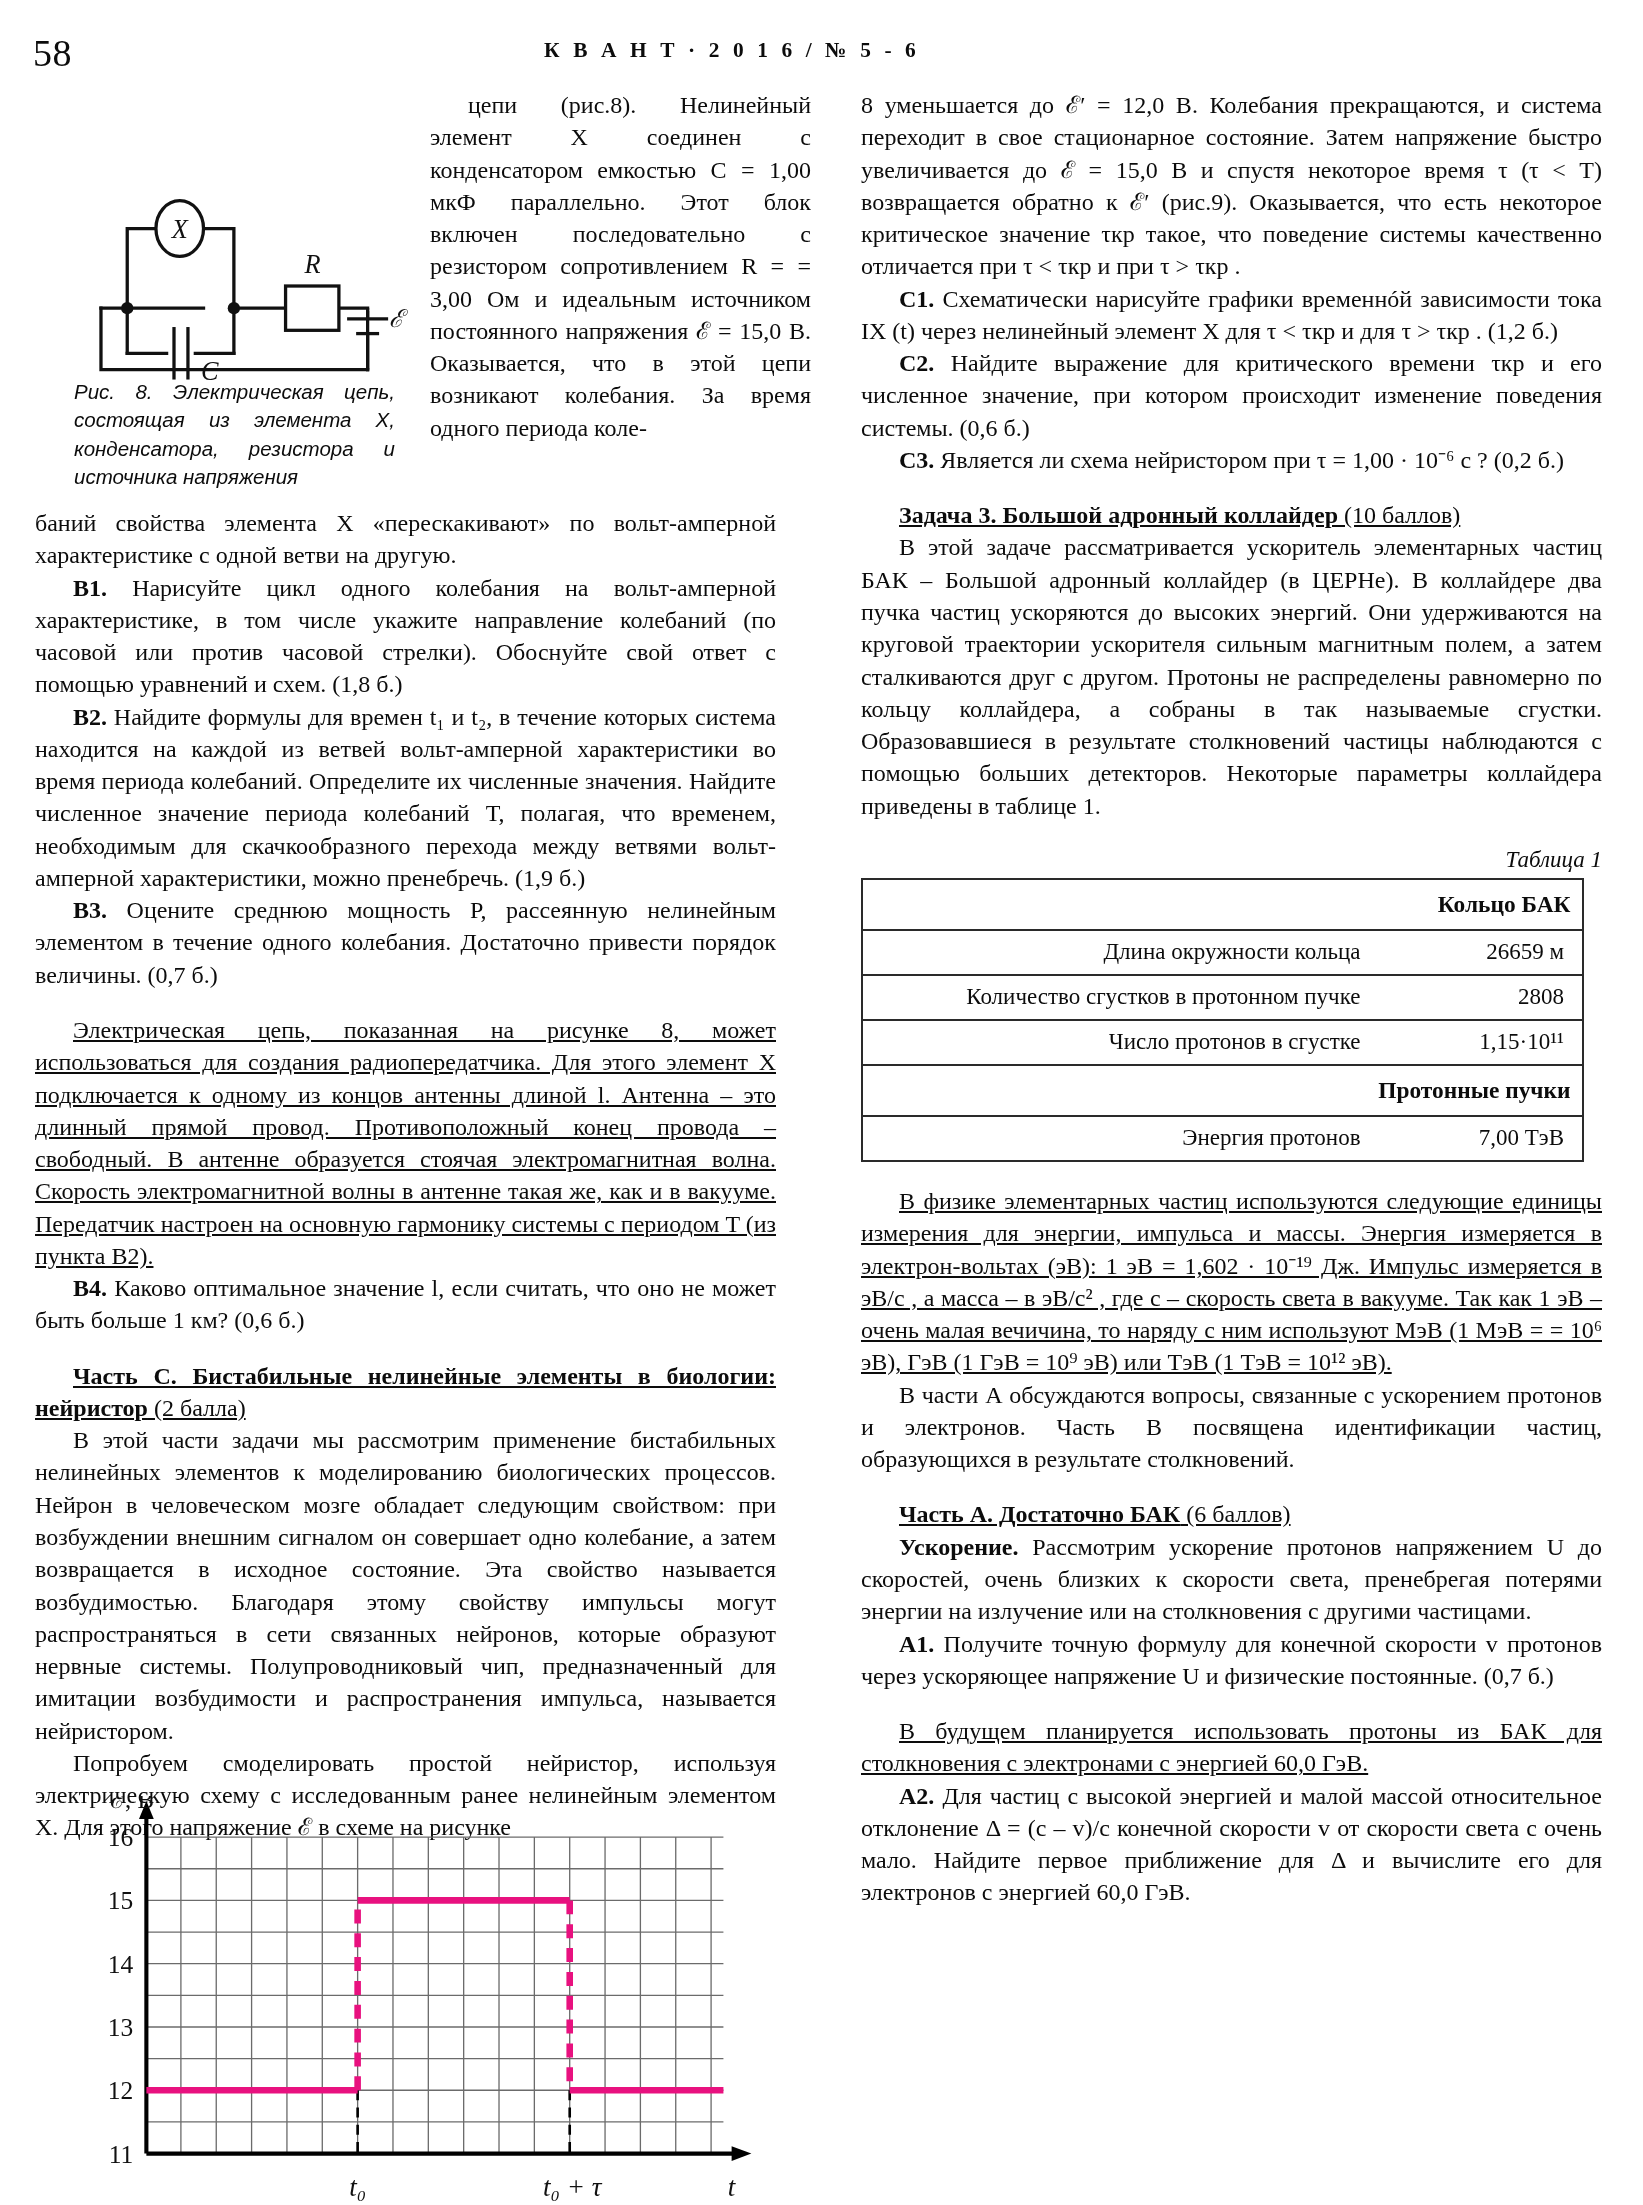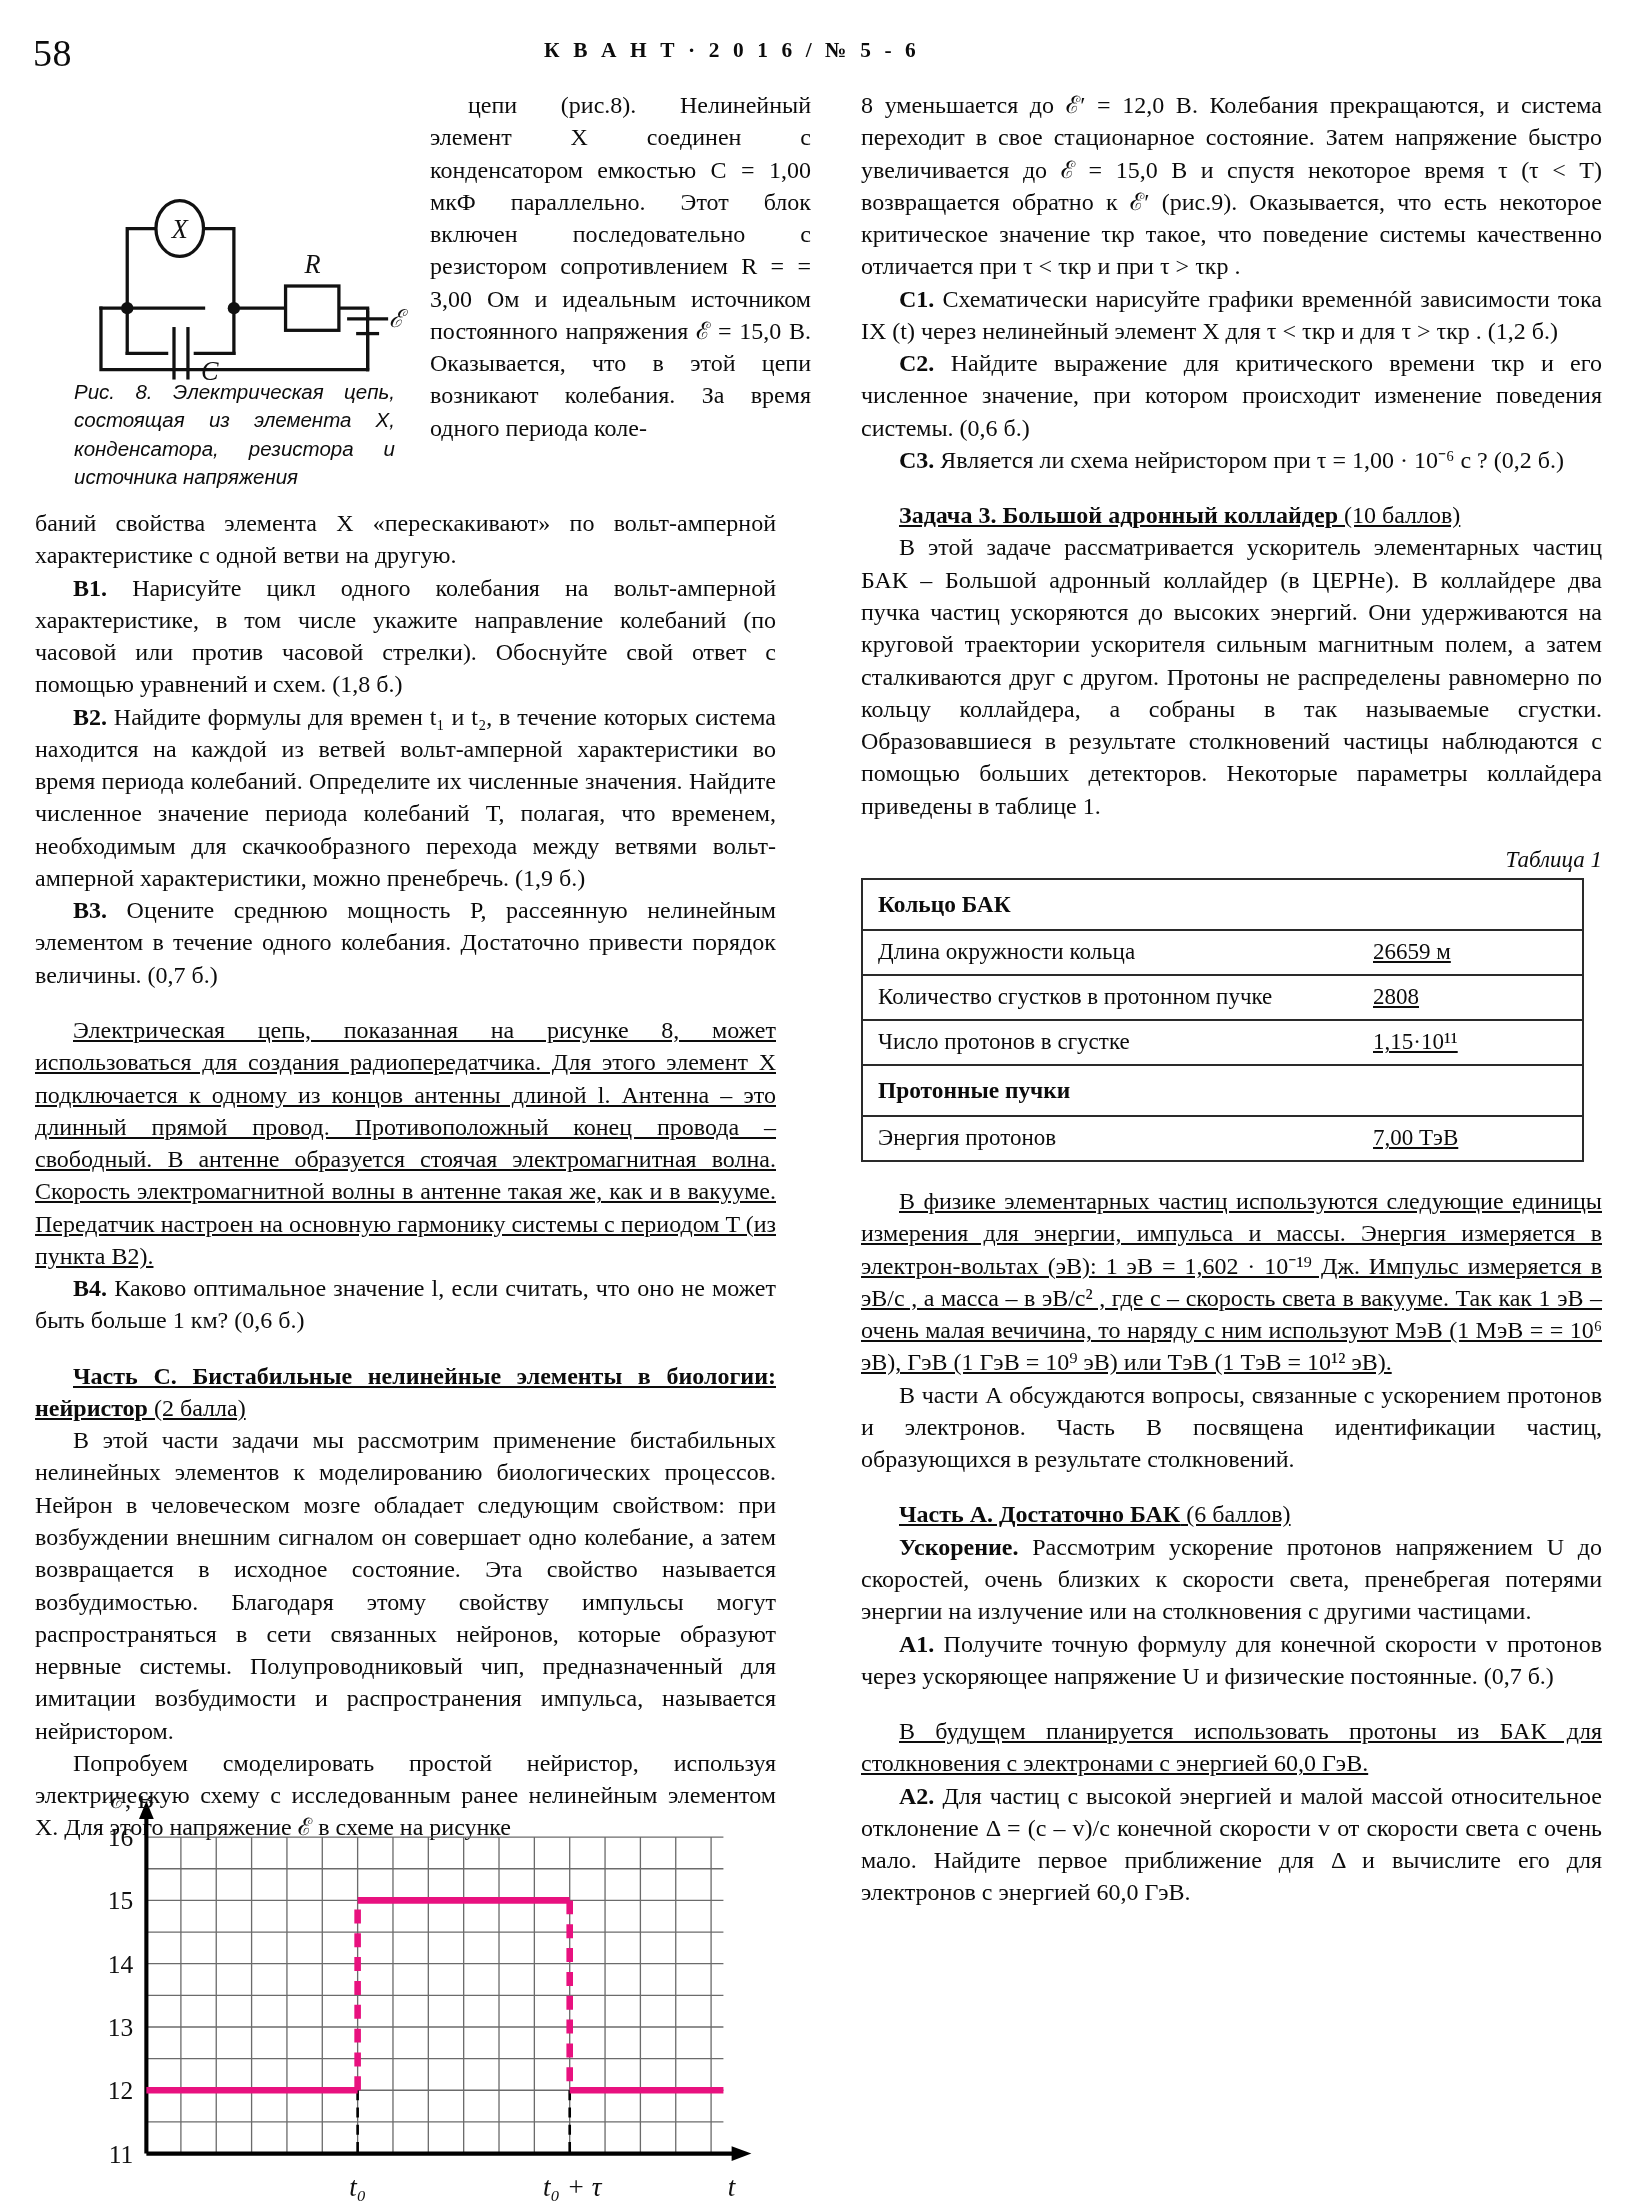--- a/index.html
+++ b/index.html
@@ -126,32 +126,32 @@
     width: 723px;
     border: 2.1px solid #2a2a2a;
     font-family: "Liberation Serif", serif;
   }
   table.lhc td {
     border-top: 2.1px solid #2a2a2a;
     border-bottom: 2.1px solid #2a2a2a;
     padding: 7.4px 11.5px 8.2px 15px;
     font-size: 23px;
     line-height: 1.2;
+    text-align: right;
   }
   table.lhc tr.section td {
     font-weight: bold;
     font-size: 23.4px;
     padding-top: 10px;
     padding-bottom: 10.7px;
   }
   table.lhc td.val {
-    padding-right: 32px;
+    padding-right: 18px;
     white-space: nowrap;
     width: 177px;
-    text-decoration: underline;
   }
 </style>
 </head>
 <body>
 
 <div class="page">
 
   <div class="header">
     <div class="folio">58</div>
     <div class="runhead">К В А Н Т  ·  2 0 1 6 / № 5 - 6</div>

